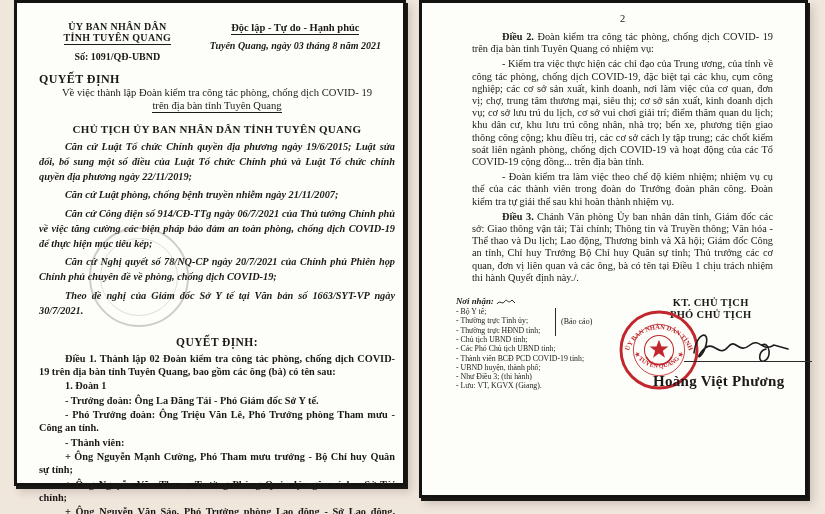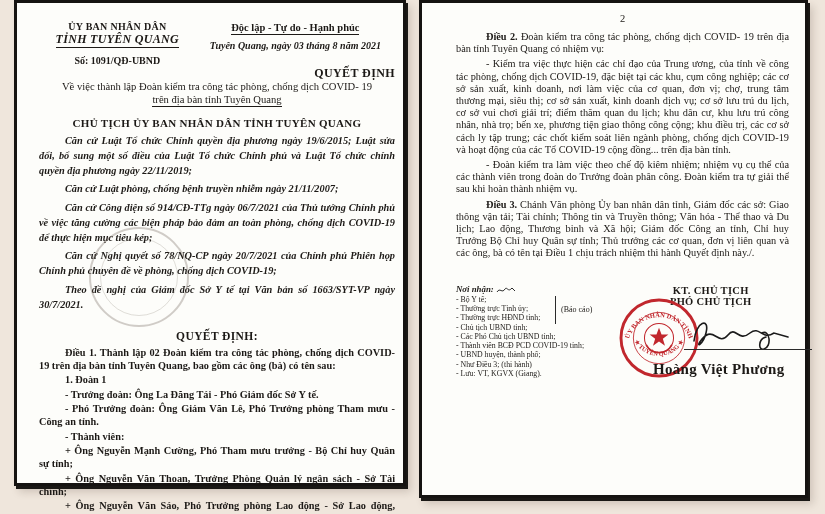--- a/index.html
+++ b/index.html
@@ -16,50 +16,50 @@
     box-sizing:border-box;
   }
   #page1{left:14px;top:0;width:392px;height:486px;padding:18px 8px 0 22px;}
   #page2{left:419px;top:0;width:389px;height:498px;padding:10px 16px 0 34px;}
 
   
   .hdr{display:flex;}
   .hdr-left{width:44%;text-align:center;}
   .hdr-right{width:56%;text-align:center;}
   .org1,.nat1{font-weight:bold;font-size:10px;letter-spacing:.3px;}
-  .org2{font-weight:bold;font-size:12px;letter-spacing:.3px;font-style:italic;}
+  .org2{font-weight:bold;font-size:10px;letter-spacing:.3px;}
   .org2 span,.nat2 span{border-bottom:1.4px solid #1c1916;padding-bottom:1px;}
   .nat2{font-weight:bold;font-size:10.5px;margin-top:1px;}
   .docnum{font-weight:bold;font-size:10px;margin-top:8px;}
   .dateline{font-weight:bold;font-style:italic;font-size:10px;margin-top:7px;}
-  .title{text-align:right;font-weight:bold;font-size:12px;letter-spacing:.4px;}
+  .title{text-align:left;font-weight:bold;font-size:12px;margin-top:10px;letter-spacing:.4px;}
   .subtitle{text-align:center;font-weight:normal;font-size:10.6px;line-height:12.5px;}
   .subtitle .u{border-bottom:1.4px solid #1c1916;padding-bottom:1px;}
   .authority{text-align:center;font-weight:bold;font-size:11px;margin-top:11px;letter-spacing:.3px;}
   .preamble p{
     margin:3.5px 0;font-weight:bold;font-style:italic;font-size:10.3px;
     line-height:15px;text-align:justify;text-indent:26px;
   }
   .decide{text-align:center;font-weight:bold;font-size:11.5px;margin:18px 0 4px 0;letter-spacing:.4px;}
   .b1 p{margin:0 0 1.5px 0;font-weight:bold;font-size:10.3px;line-height:13px;text-align:justify;text-indent:26px;}
   .ghost-stamp{
     position:absolute;left:72px;top:224px;width:96px;height:96px;border-radius:50%;
     border:2px solid rgba(115,104,92,.32);pointer-events:none;
   }
   .ghost-stamp:before{
     content:"";position:absolute;left:9px;top:9px;right:9px;bottom:9px;
     border-radius:50%;border:1px solid rgba(115,104,92,.22);
   }
 
   
   .pagenum{text-align:center;font-size:10.5px;margin-bottom:7px;}
-  .b2 p{margin:3px 0;font-size:10.3px;line-height:12.2px;text-align:justify;text-indent:30px;}
+  .b2 p{margin:3px 16px;font-size:10.3px;line-height:12.2px;text-align:justify;text-indent:30px;}
   .lbl{font-weight:bold;}
   .lbl:after{content:" ";}
-  .footer{display:flex;margin-top:25px;}
+  .footer{display:flex;margin-top:13px;}
   .recipients{width:53%;position:relative;font-size:7.8px;line-height:9.3px;}
   .recip-label{font-weight:bold;font-style:italic;font-size:8.8px;}
   .pen-flick{vertical-align:middle;margin-left:2px;}
   .bao-cao-line{position:absolute;left:99px;top:11px;height:28px;border-left:1.2px solid #2a2a2a;}
   .bao-cao{position:absolute;left:105px;top:20px;font-size:8px;}
   .signature{flex:1;position:relative;text-align:center;height:130px;}
   .kt1,.kt2{font-weight:bold;font-size:10.5px;line-height:11.5px;letter-spacing:.3px;}
   .stamp{position:absolute;left:-14px;top:12px;}
   .sig-scrawl{position:absolute;left:34px;top:18px;}
   .sig-underline{position:absolute;left:52px;top:64px;width:128px;border-top:1.2px solid #2a2a2a;}
@@ -94,21 +94,21 @@
     <p>Căn cứ Nghị quyết số 78/NQ-CP ngày 20/7/2021 của Chính phủ Phiên họp Chính phủ chuyên đề về phòng, chống dịch COVID-19;</p>
     <p>Theo đề nghị của Giám đốc Sở Y tế tại Văn bản số 1663/SYT-VP ngày 30/7/2021.</p>
   </div>
 
   <div class="decide">QUYẾT ĐỊNH:</div>
 
   <div class="b1">
     <p><span class="lbl">Điều 1.</span><span>Thành lập 02 Đoàn kiểm tra công tác phòng, chống dịch COVID-19 trên địa bàn tỉnh Tuyên Quang, bao gồm các ông (bà) có tên sau:</span></p>
     <p>1. Đoàn 1</p>
     <p>- Trưởng đoàn: Ông La Đăng Tái - Phó Giám đốc Sở Y tế.</p>
-    <p>- Phó Trưởng đoàn: Ông Giám Văn Lê, Phó Trưởng phòng Tham mưu - Công an tỉnh.</p>
+    <p>- Phó Trưởng đoàn: Ông Triệu Văn Lê, Phó Trưởng phòng Tham mưu - Công an tỉnh.</p>
     <p>- Thành viên:</p>
     <p>+ Ông Nguyễn Mạnh Cường, Phó Tham mưu trưởng - Bộ Chỉ huy Quân sự tỉnh;</p>
     <p>+ Ông Nguyễn Văn Thoan, Trưởng Phòng Quản lý ngân sách - Sở Tài chính;</p>
     <p>+ Ông Nguyễn Văn Sáo, Phó Trưởng phòng Lao động - Sở Lao động, Thương binh và Xã hội.</p>
     <p>2. Đoàn 2</p>
 
   </div>
 
   <div class="ghost-stamp"></div>
 </div>

